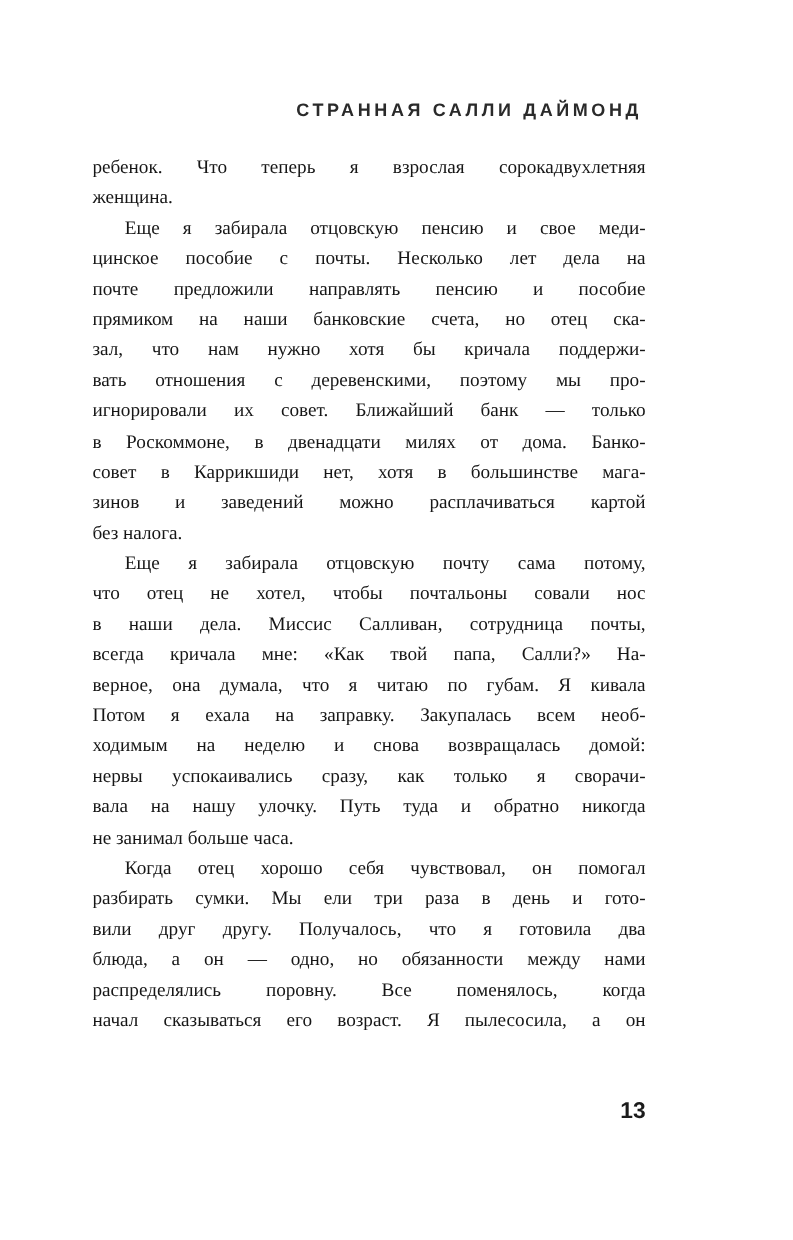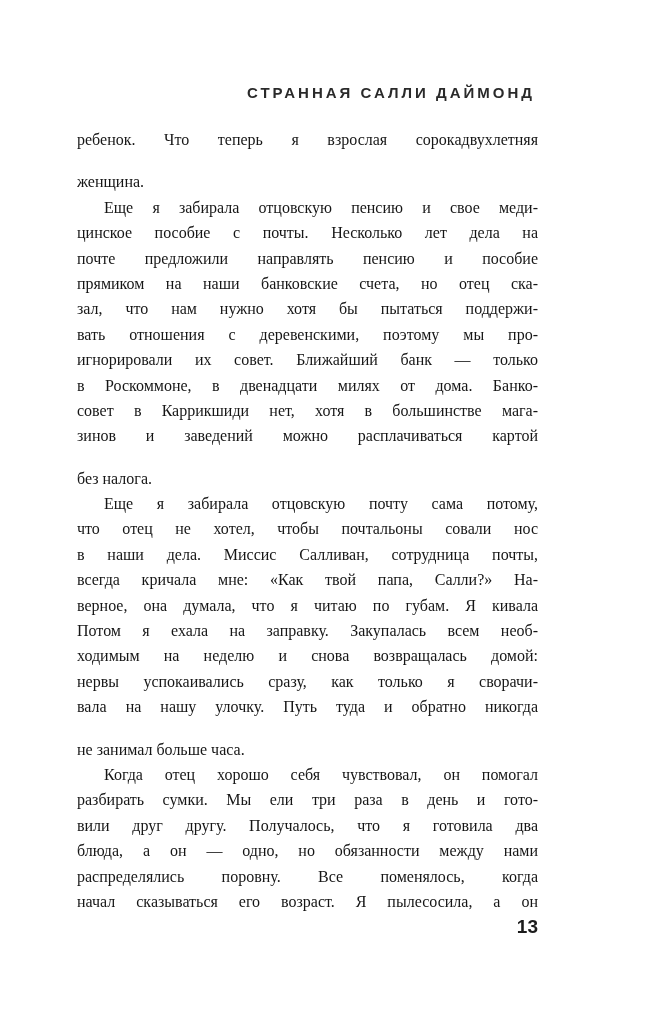--- a/index.html
+++ b/index.html
@@ -42,21 +42,20 @@
   }
   .line {
     text-align: justify;
     text-align-last: justify;
     white-space: normal;
     overflow: hidden;
     height: 25.4px;
   }
   .line.line-last {
     text-align-last: left;
-    margin-top: 17px;
   }
   .line.indent {
     text-indent: 27px;
   }
   .page-number {
     position: absolute;
     top: 916px;
     left: 77px;
     width: 461px;
     text-align: right;
@@ -75,21 +74,21 @@
   <div class="text-block">
       <div class="paragraph">
         <div class="line">ребенок. Что теперь я взрослая сорокадвухлетняя</div>
         <div class="line line-last">женщина.</div>
       </div>
       <div class="paragraph">
         <div class="line indent">Еще я забирала отцовскую пенсию и свое меди-</div>
         <div class="line">цинское пособие с почты. Несколько лет дела на</div>
         <div class="line">почте предложили направлять пенсию и пособие</div>
         <div class="line">прямиком на наши банковские счета, но отец ска-</div>
-        <div class="line">зал, что нам нужно хотя бы пытаться поддержи-</div>
+        <div class="line">зал, что нам нужно хотя бы кричала поддержи-</div>
         <div class="line">вать отношения с деревенскими, поэтому мы про-</div>
         <div class="line">игнорировали их совет. Ближайший банк — только</div>
         <div class="line">в Роскоммоне, в двенадцати милях от дома. Банко-</div>
         <div class="line">совет в Каррикшиди нет, хотя в большинстве мага-</div>
         <div class="line">зинов и заведений можно расплачиваться картой</div>
         <div class="line line-last">без налога.</div>
       </div>
       <div class="paragraph">
         <div class="line indent">Еще я забирала отцовскую почту сама потому,</div>
         <div class="line">что отец не хотел, чтобы почтальоны совали нос</div>

